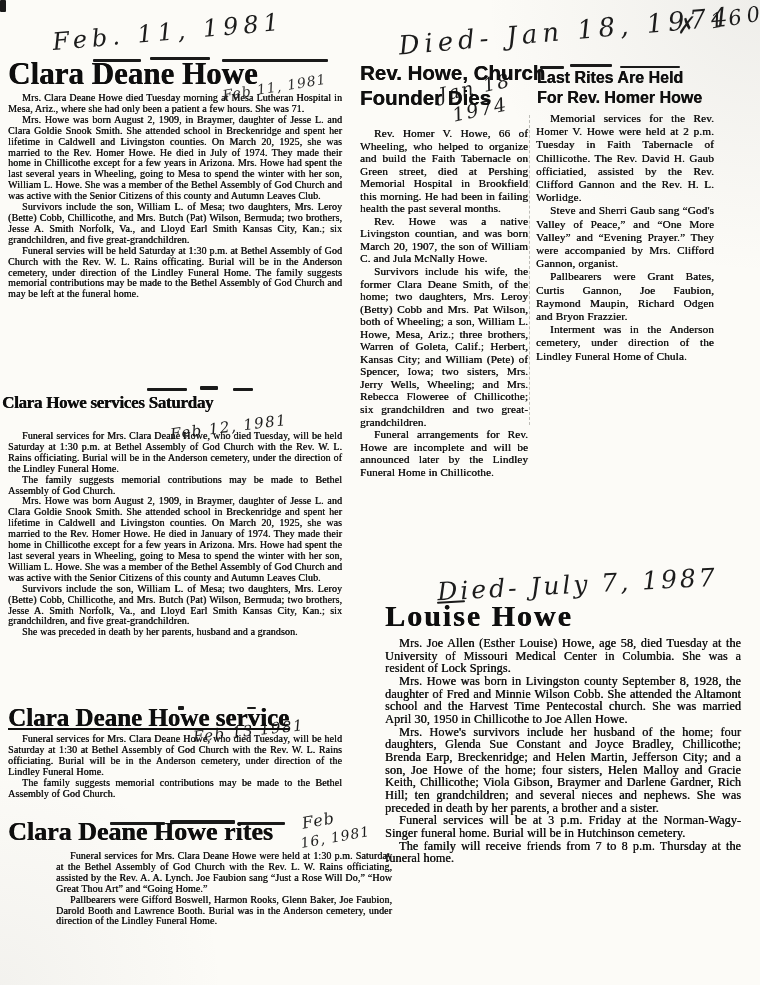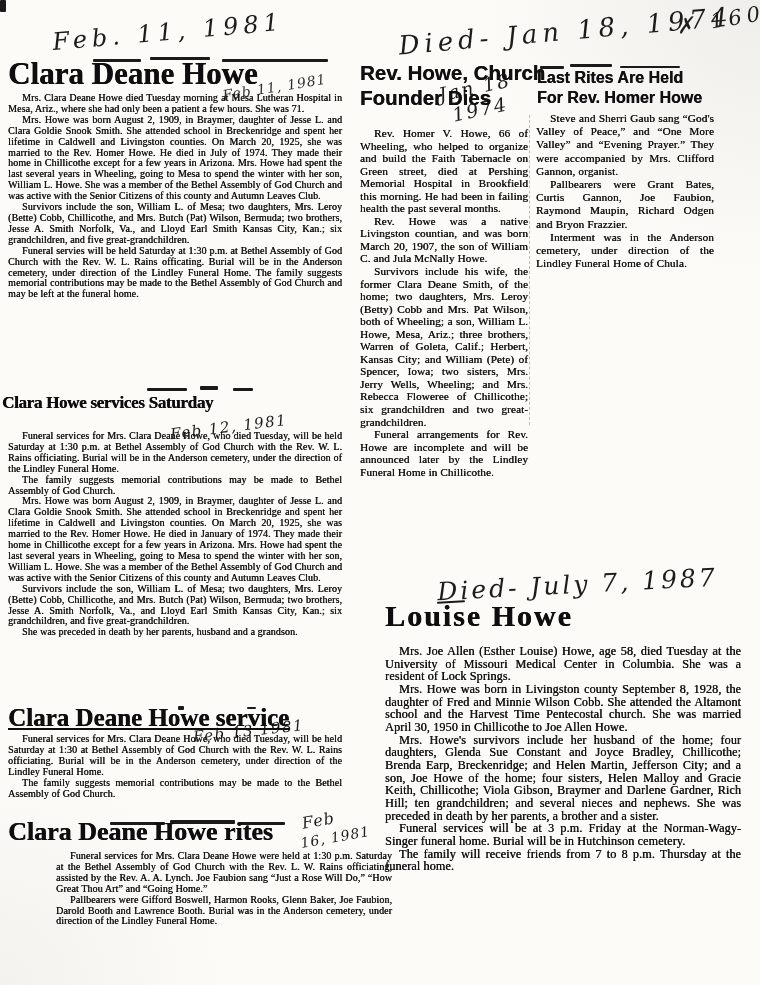--- a/index.html
+++ b/index.html
@@ -20,21 +20,21 @@
   
   .news{
     text-align:justify;
     color:#141414;
     text-shadow:0.35px 0 0 currentColor; 
   }
   .news p{margin:0;text-indent:14px;}
   .col-wide{font-size:10px;line-height:10.9px;letter-spacing:0.1px;}
   .col-mid{font-size:11.2px;line-height:12.55px;letter-spacing:0.1px;margin-top:10px;}
   .col-right{font-size:11.2px;line-height:13.2px;letter-spacing:0.15px;}
-  .col-louise{font-size:12.2px;line-height:12.65px;letter-spacing:0.1px;margin-top:8px;}
+  .col-louise{font-size:12.2px;line-height:12.65px;letter-spacing:0.1px;}
   
   .hl-serif{
     font-family:"Liberation Serif", serif;font-weight:bold;color:#0e0e0e;
     text-align:left;white-space:nowrap;
     text-shadow:0.4px 0 0 currentColor;
   }
   .hl-sans{
     font-family:"Liberation Sans", sans-serif;font-weight:bold;color:#101010;
     white-space:nowrap;text-shadow:0.3px 0 0 currentColor;
   }
@@ -135,20 +135,21 @@
     <p>Survivors include his wife, the former Clara Deane Smith, of the home; two daughters, Mrs. Leroy (Betty) Cobb and Mrs. Pat Wilson, both of Wheeling; a son, William L. Howe, Mesa, Ariz.; three brothers, Warren of Goleta, Calif.; Herbert, Kansas City; and William (Pete) of Spencer, Iowa; two sisters, Mrs. Jerry Wells, Wheeling; and Mrs. Rebecca Floweree of Chillicothe; six grandchildren and two great-grandchildren.</p>
     <p>Funeral arrangements for Rev. Howe are incomplete and will be announced later by the Lindley Funeral Home in Chillicothe.</p>
   </div>
 
   <div class="abs hl-sans" style="left:537px;top:68px;font-size:16px;line-height:20px;">
     <div>Last Rites Are Held</div>
     <div>For Rev. Homer Howe</div>
   </div>
 
   <div class="abs news col-right" style="left:536px;top:112px;width:178px;">
+    <p>Memorial services for the Rev. Homer V. Howe were held at 2 p.m. Tuesday in Faith Tabernacle of Chillicothe. The Rev. David H. Gaub officiatied, assisted by the Rev. Clifford Gannon and the Rev. H. L. Worlidge.</p>
     <p>Steve and Sherri Gaub sang “God's Valley of Peace,” and “One More Valley” and “Evening Prayer.” They were accompanied by Mrs. Clifford Gannon, organist.</p>
     <p>Pallbearers were Grant Bates, Curtis Gannon, Joe Faubion, Raymond Maupin, Richard Odgen and Bryon Frazzier.</p>
     <p>Interment was in the Anderson cemetery, under direction of the Lindley Funeral Home of Chula.</p>
   </div>
 
   <div class="abs hl-serif" style="left:385px;top:599px;width:356px;font-size:30px;letter-spacing:2px;">Louise Howe</div>
 
   <div class="abs news col-louise" style="left:385px;top:637px;width:356px;">
     <p>Mrs. Joe Allen (Esther Louise) Howe, age 58, died Tuesday at the University of Missouri Medical Center in Columbia. She was a resident of Lock Springs.</p>
     <p>Mrs. Howe was born in Livingston county September 8, 1928, the daughter of Fred and Minnie Wilson Cobb. She attended the Altamont school and the Harvest Time Pentecostal church. She was married April 30, 1950 in Chillicothe to Joe Allen Howe.</p>

